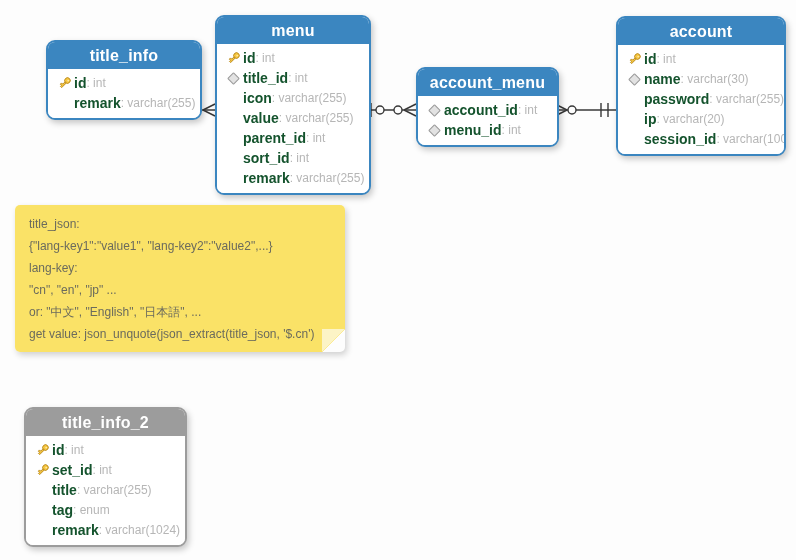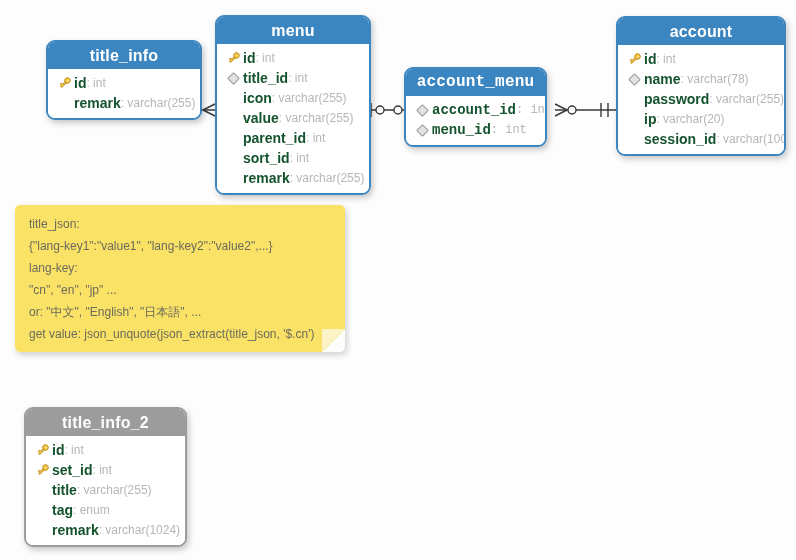--- a/index.html
+++ b/index.html
@@ -20,21 +20,21 @@
   .field-row{display:flex;align-items:center;height:20px;}
   .icon-cell{width:19px;margin-left:7px;display:flex;align-items:center;justify-content:center;flex:0 0 19px;}
   .f-name{font-size:14px;font-weight:bold;color:#14532d;white-space:nowrap;}
   .f-type{font-size:12px;color:#b6b6b6;white-space:nowrap;}
   .diamond{width:7px;height:7px;background:#e2e2e2;border:1px solid #9a9a9a;
            transform:rotate(45deg);border-radius:1px;display:inline-block;}
 
   
   .t-title_info   {left:14px;  top:40px;  width:152px;margin-left:32px;}
   .t-menu         {left:215px; top:15px;  width:152px;}
-  .t-account_menu {left:404px; top:67px;  width:139px;font-family:Liberation Mono, monospace;}
+  .t-account_menu {left:416px; top:67px;  width:139px;}
   .t-account      {left:616px; top:16px;  width:166px;}
   .t-title_info_2 {left:24px;  top:407px; width:159px;}
 
   
   .sticky-note{position:absolute;left:15px;top:205px;width:330px;height:147px;
                background:linear-gradient(315deg, rgba(0,0,0,0) 16px, #fae267 16px);
                border-radius:5px;box-shadow:2px 3px 6px rgba(0,0,0,0.18);
                padding:8px 14px;box-sizing:border-box;}
   .note-line{font-size:12px;line-height:22px;color:#6b6b5d;white-space:nowrap;}
   .note-fold{position:absolute;right:0;bottom:0;width:23px;height:23px;
@@ -177,21 +177,21 @@
             </svg>
           </span>
           <span class="f-name">id</span>
           <span class="f-type">: int</span>
         </div>
         <div class="field-row">
           <span class="icon-cell">
             <span class="diamond"></span>
           </span>
           <span class="f-name">name</span>
-          <span class="f-type">: varchar(78)</span>
+          <span class="f-type">: varchar(30)</span>
         </div>
         <div class="field-row">
           <span class="icon-cell"></span>
           <span class="f-name">password</span>
           <span class="f-type">: varchar(255)</span>
         </div>
         <div class="field-row">
           <span class="icon-cell"></span>
           <span class="f-name">ip</span>
           <span class="f-type">: varchar(20)</span>

